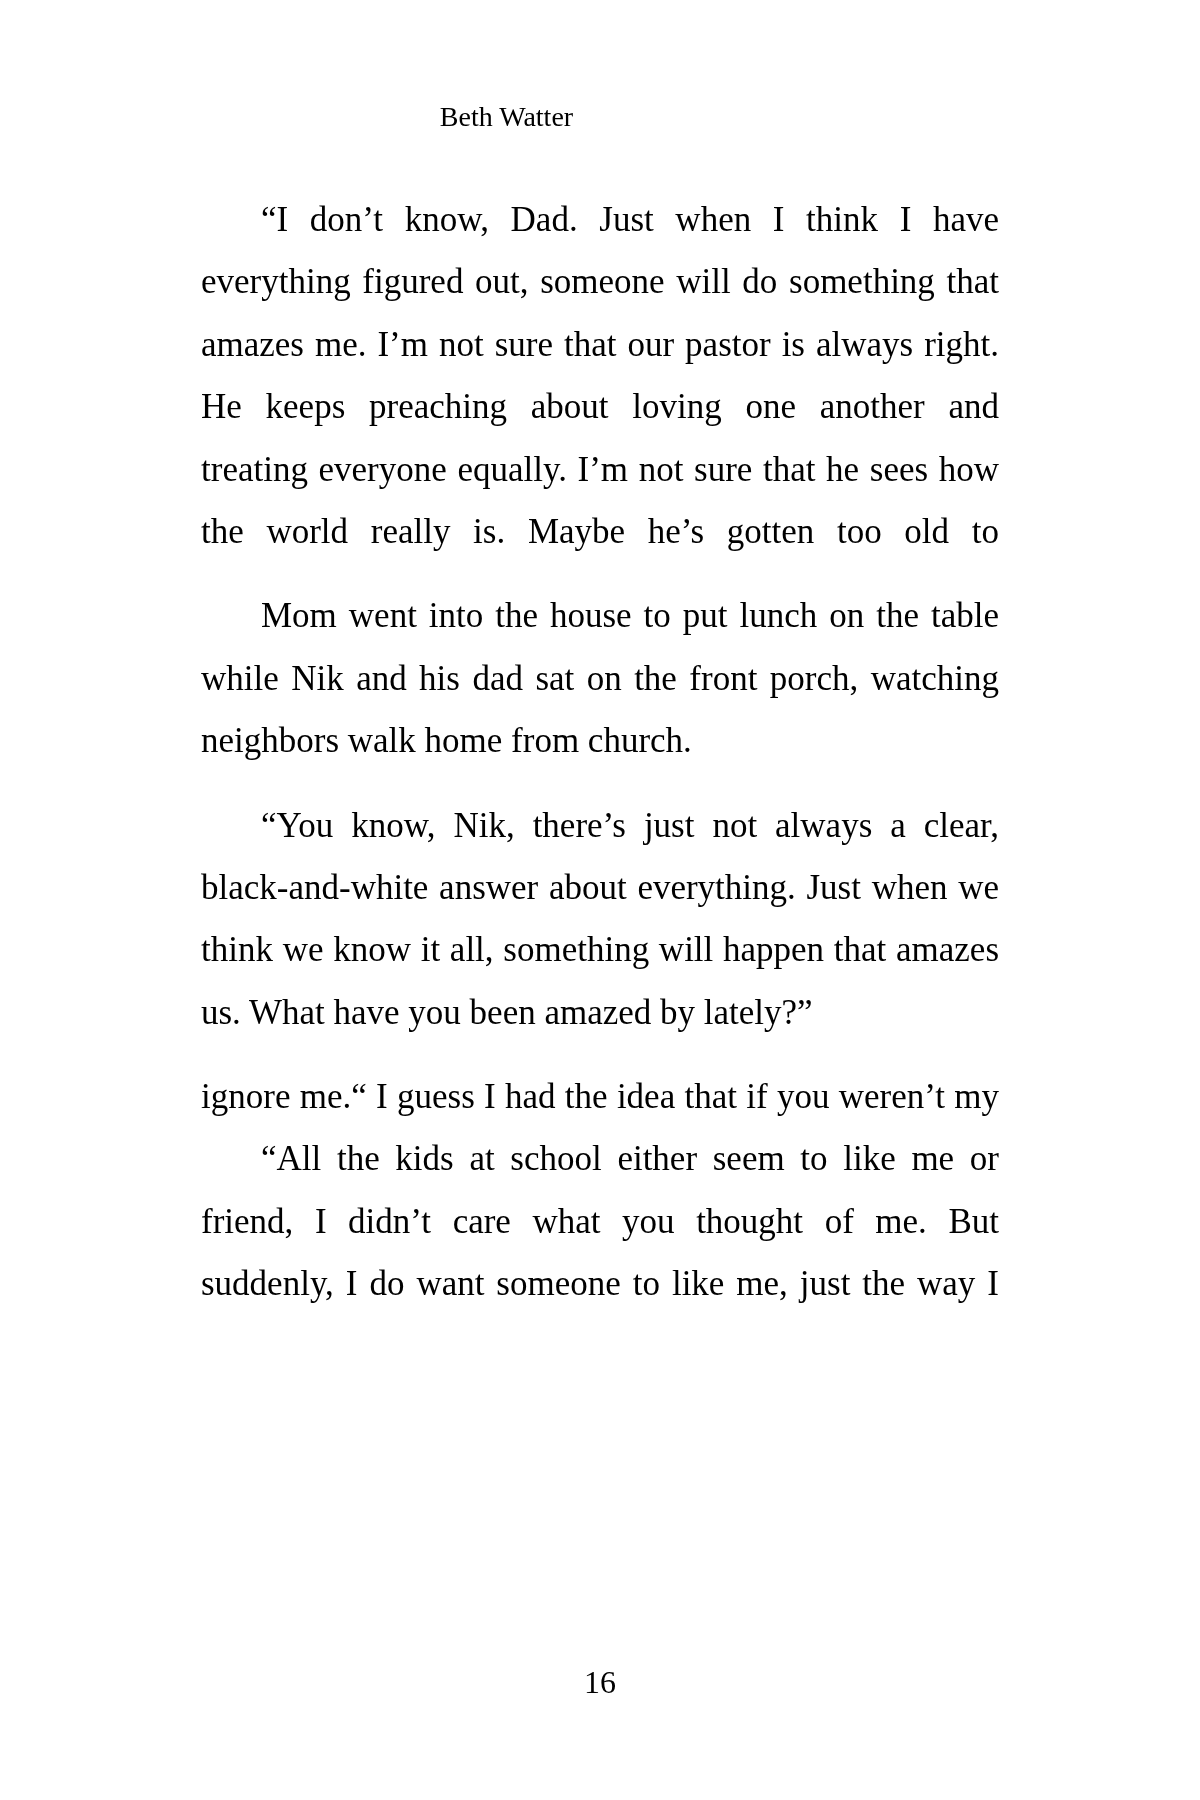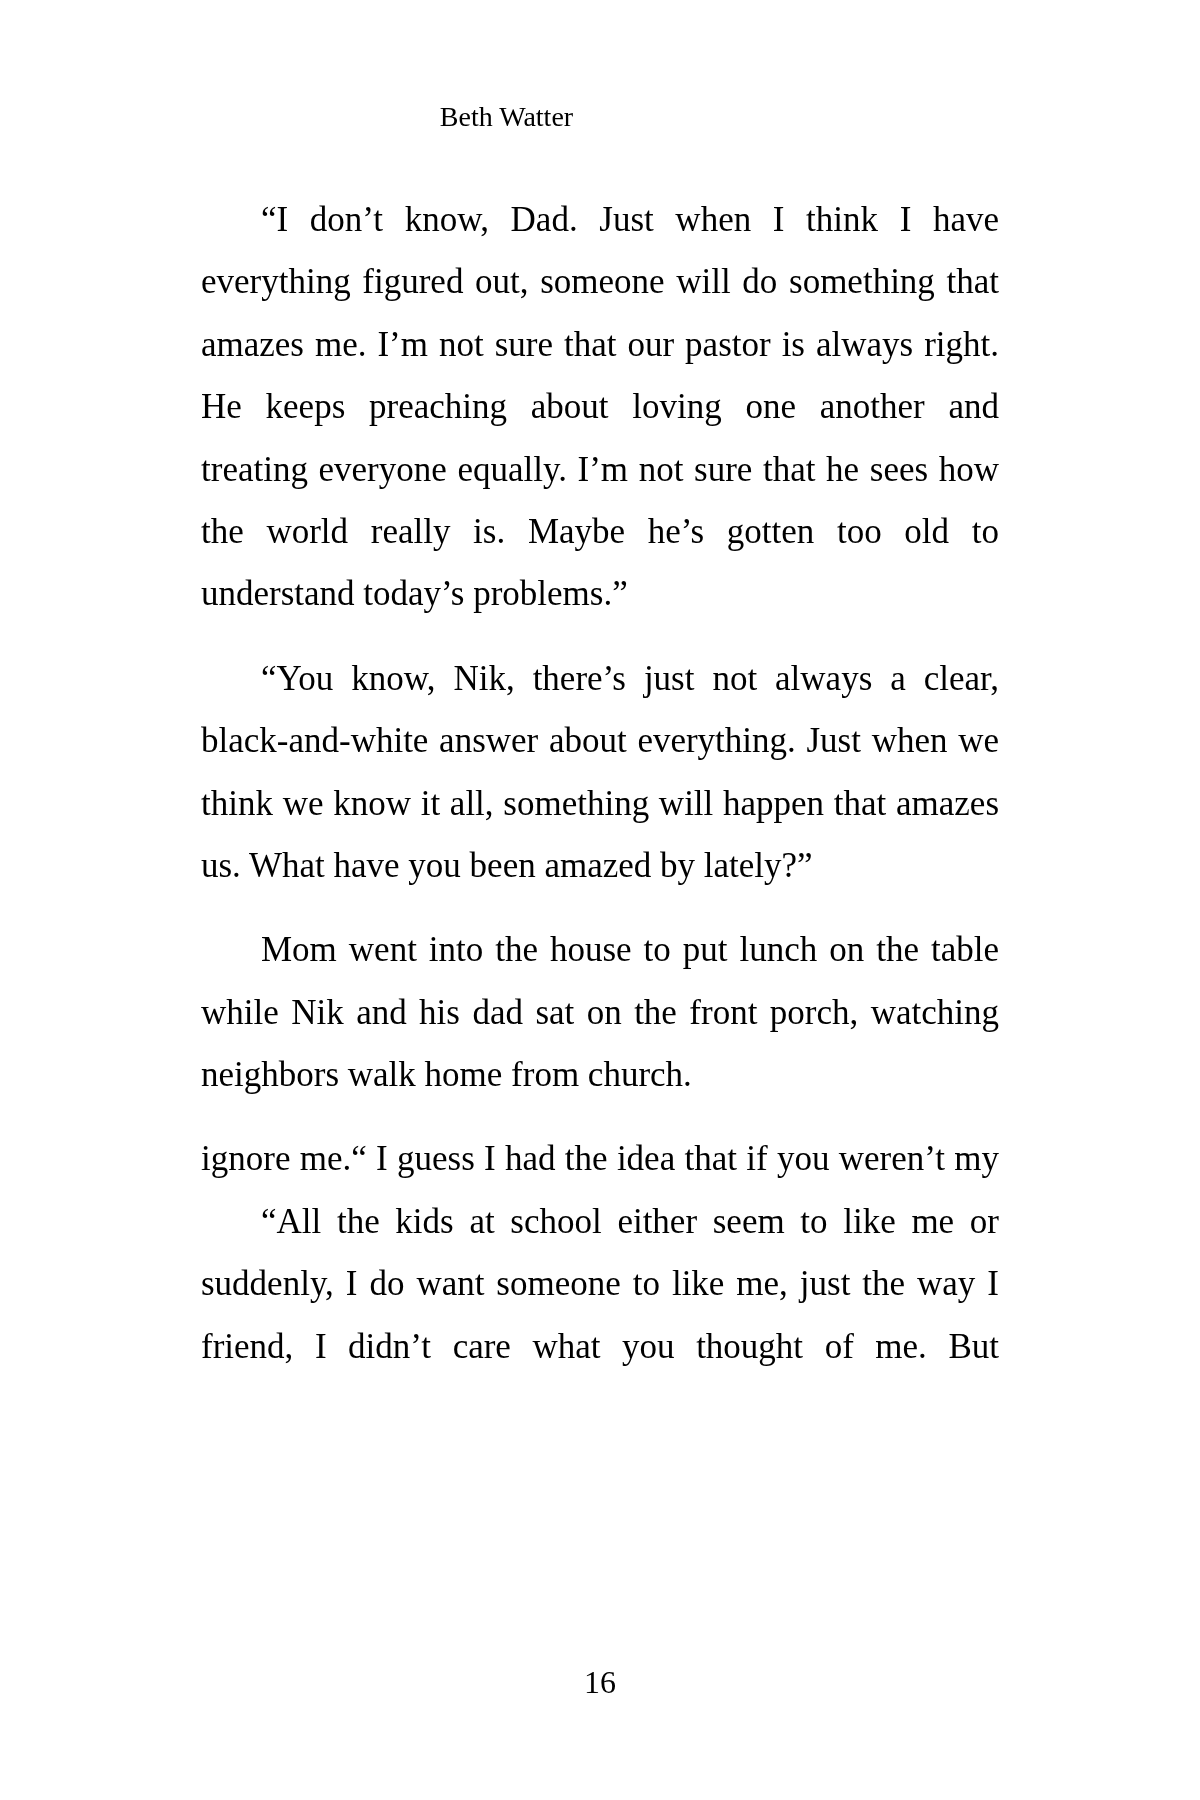--- a/index.html
+++ b/index.html
@@ -78,41 +78,40 @@
 
   <div class="body-text">
 
     <p class="para">
       <span class="line first">“I don’t know, Dad. Just when I think I have</span>
       <span class="line">everything figured out, someone will do something that</span>
       <span class="line">amazes me. I’m not sure that our pastor is always right.</span>
       <span class="line">He keeps preaching about loving one another and</span>
       <span class="line">treating everyone equally. I’m not sure that he sees how</span>
       <span class="line">the world really is. Maybe he’s gotten too old to</span>
-      <span class="line last">understand today’s problems.”</span>
+    </p>
+
+    <p class="para">
+      <span class="line first">Mom went into the house to put lunch on the table</span>
+      <span class="line">while Nik and his dad sat on the front porch, watching</span>
+      <span class="line last">neighbors walk home from church.</span>
     </p>
 
     <p class="para">
       <span class="line first">“You know, Nik, there’s just not always a clear,</span>
       <span class="line">black-and-white answer about everything. Just when we</span>
       <span class="line">think we know it all, something will happen that amazes</span>
       <span class="line last">us. What have you been amazed by lately?”</span>
     </p>
 
     <p class="para">
-      <span class="line first">Mom went into the house to put lunch on the table</span>
-      <span class="line">while Nik and his dad sat on the front porch, watching</span>
-      <span class="line last">neighbors walk home from church.</span>
-    </p>
-
-    <p class="para">
       <span class="line">ignore me.“ I guess I had the idea that if you weren’t my</span>
       <span class="line first">“All the kids at school either seem to like me or</span>
+      <span class="line">friend, I didn’t care what you thought of me. But</span>
       <span class="line">suddenly, I do want someone to like me, just the way I</span>
-      <span class="line">friend, I didn’t care what you thought of me. But</span>
     </p>
 
 
   </div>
 
   <div class="folio">16</div>
 
 </div>
 
 </body></html>

